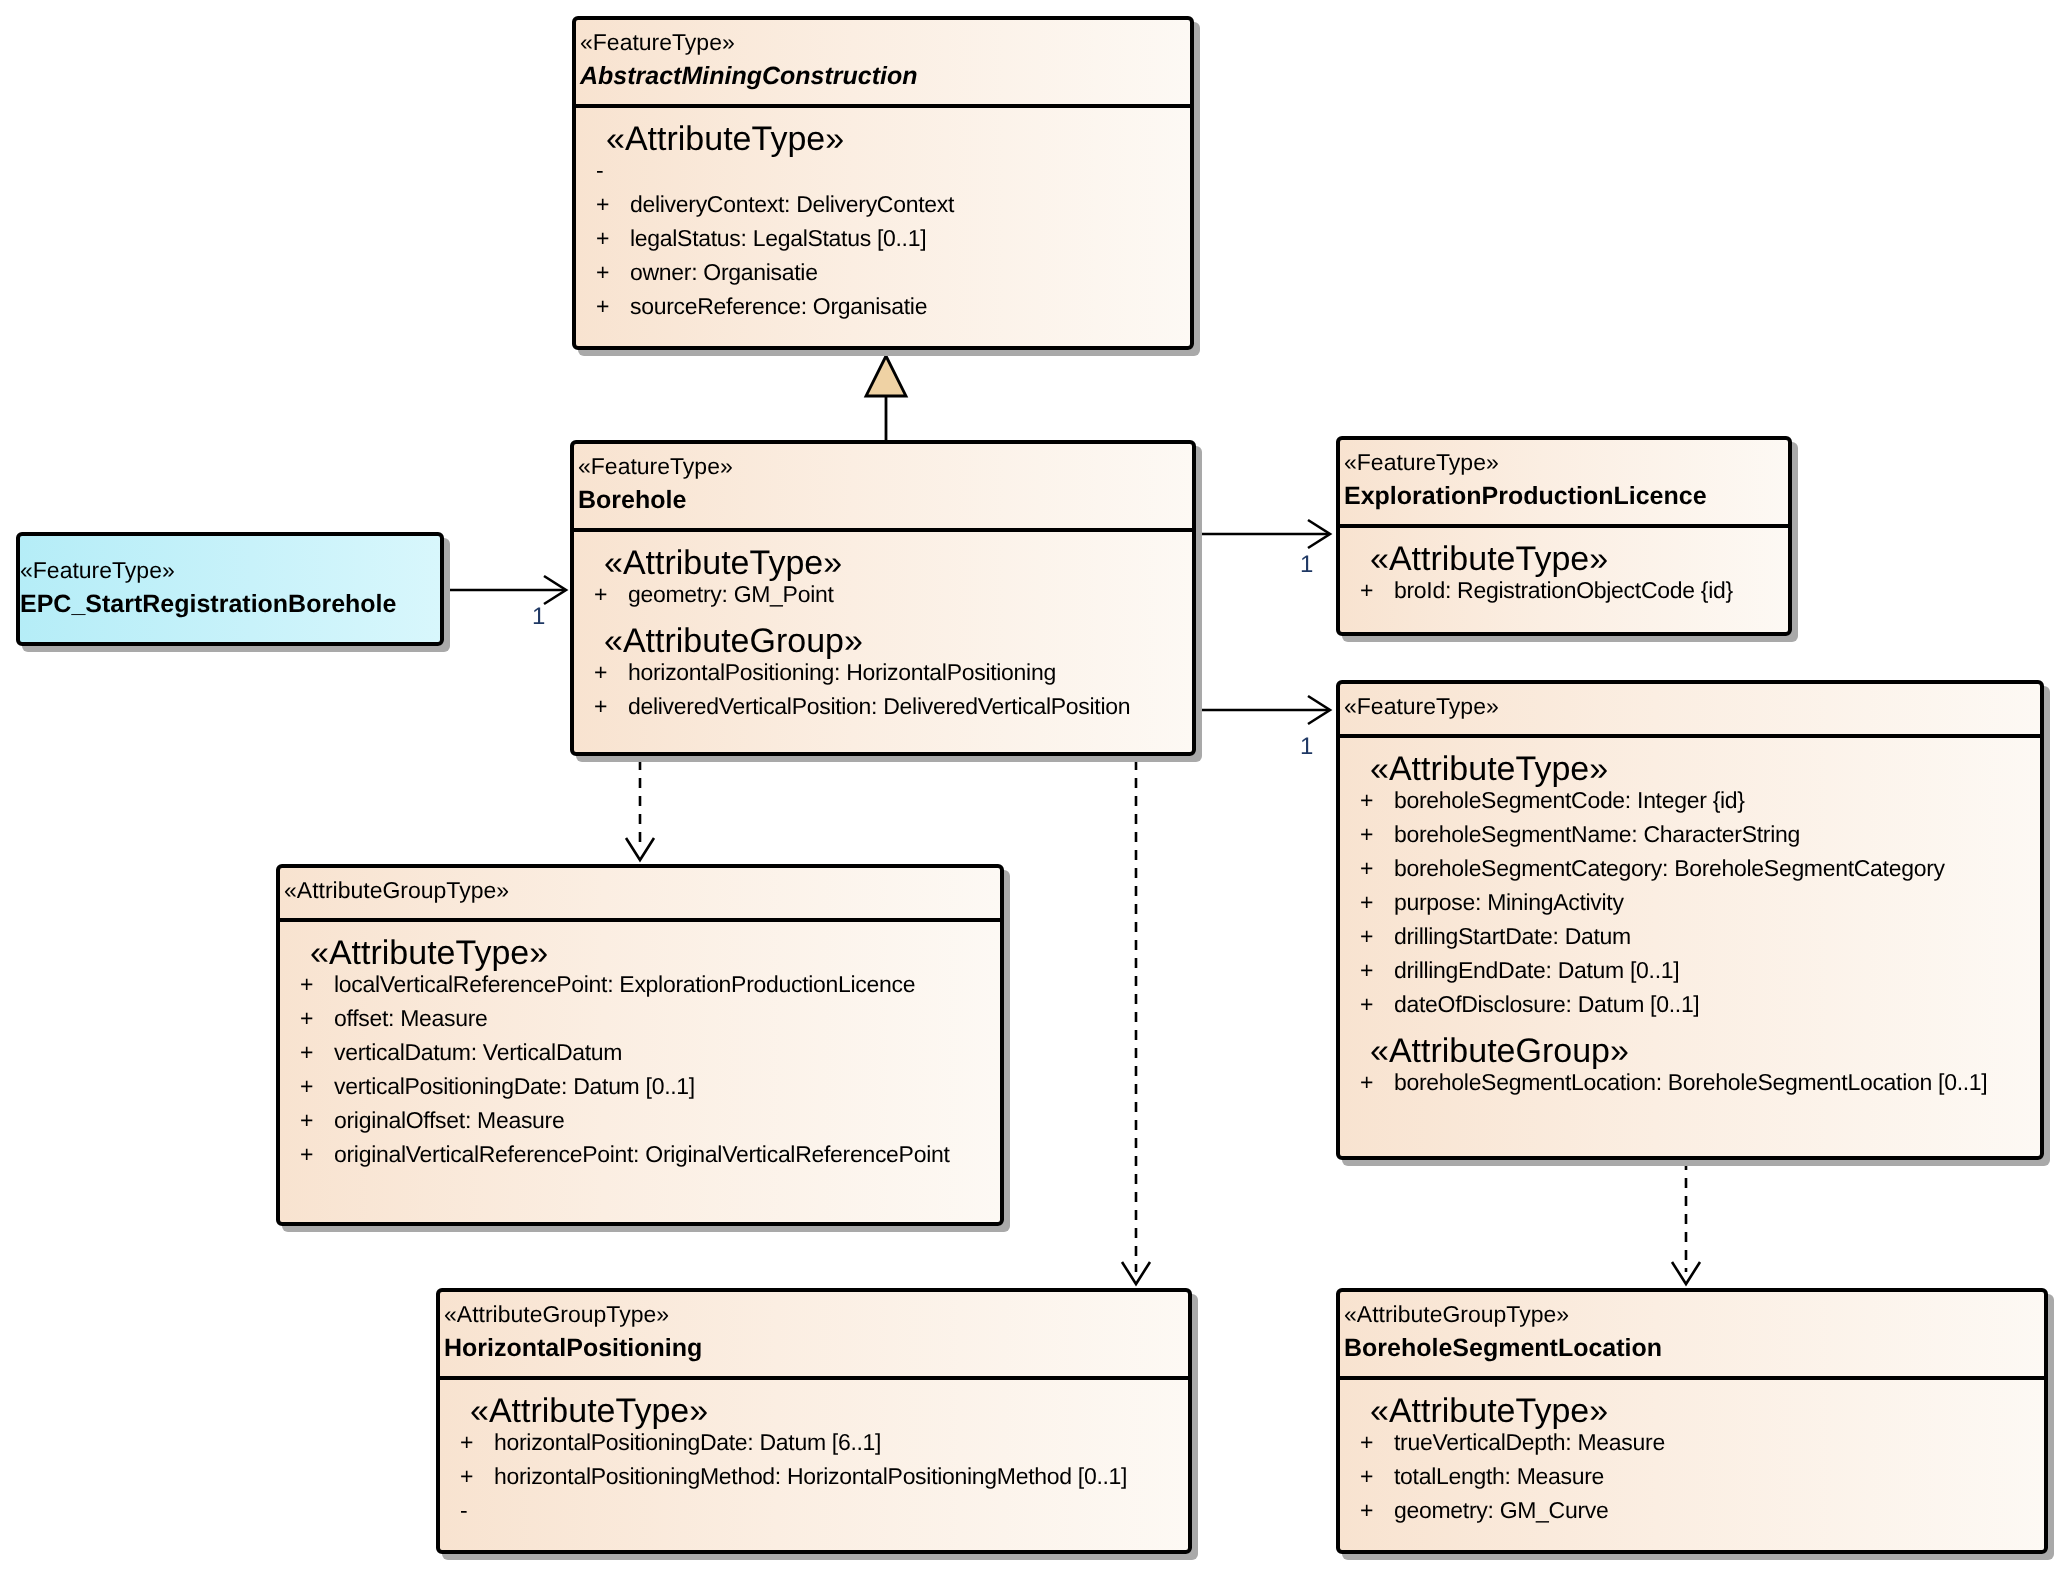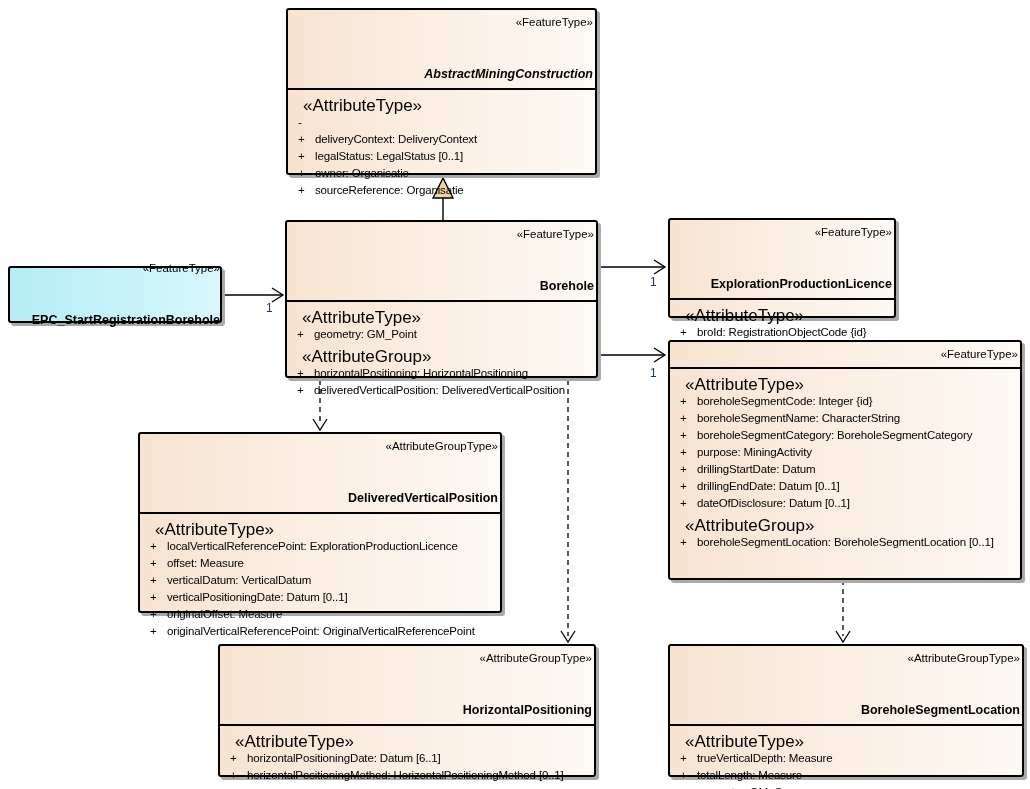--- a/index.html
+++ b/index.html
@@ -9,26 +9,26 @@
   }
   .uml-box{
     position:absolute;
     border:2px solid #000;
     border-radius:3px;
     background:linear-gradient(90deg,#f8e3d0 0%,#fbeee2 45%,#fdf9f4 100%);
     box-shadow:3px 3px 0 #a9a9a9;
     box-sizing:border-box;
   }
   .box-header{
-    text-align:right;
+    text-align:left;
     border-bottom:2px solid #000;
     padding:5px 2px 5px;
   }
   .stereotype{font-size:11.5px;color:#000;line-height:15px;}
-  .class-name{font-size:12.5px;font-weight:bold;color:#000;line-height:17px;margin-top:36px;}
+  .class-name{font-size:12.5px;font-weight:bold;color:#000;line-height:17px;}
   .class-name.abstract{font-style:italic;}
   .box-body{padding:7px 3px 3px;}
   .section-header{font-size:17px;color:#000;padding-left:12px;line-height:17px;white-space:nowrap;}
   .attr-row{display:flex;font-size:11.5px;line-height:17px;letter-spacing:-0.15px;}
   .vis{flex:none;width:24px;padding-left:7px;box-sizing:border-box;}
   .attr-text{white-space:nowrap;}
   .gap{margin-top:5px;}
 
   
   #box-amc{left:286px;top:8px;width:311px;height:167px;}
@@ -212,21 +212,20 @@
       <div class="attr-row">
           <span class="vis">+</span>
           <span class="attr-text">boreholeSegmentLocation: BoreholeSegmentLocation [0..1]</span>
         </div>
     </div>
   </div>
 
   <div class="uml-box" id="box-dvp">
     <div class="box-header">
       <div class="stereotype">«AttributeGroupType»</div>
-      <div class="class-name">DeliveredVerticalPosition</div>
     </div>
     <div class="box-body">
       <div class="section-header">«AttributeType»</div>
       <div class="attr-row">
           <span class="vis">+</span>
           <span class="attr-text">localVerticalReferencePoint: ExplorationProductionLicence</span>
         </div>
       <div class="attr-row">
           <span class="vis">+</span>
           <span class="attr-text">offset: Measure</span>

